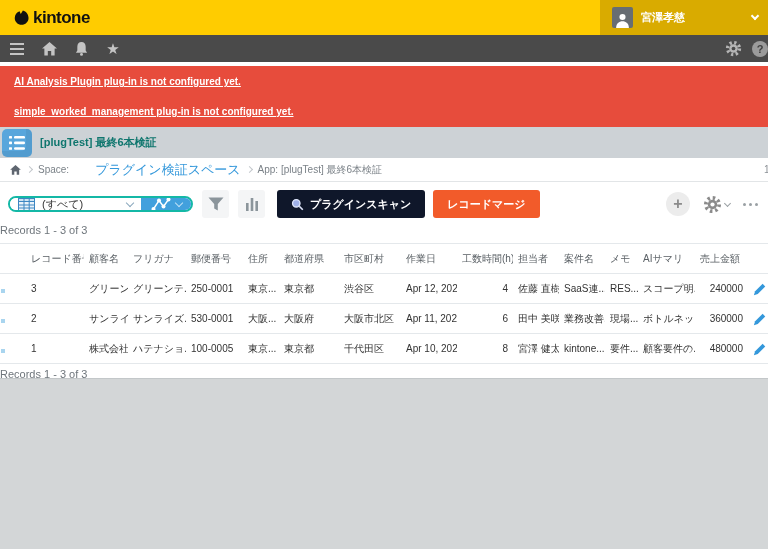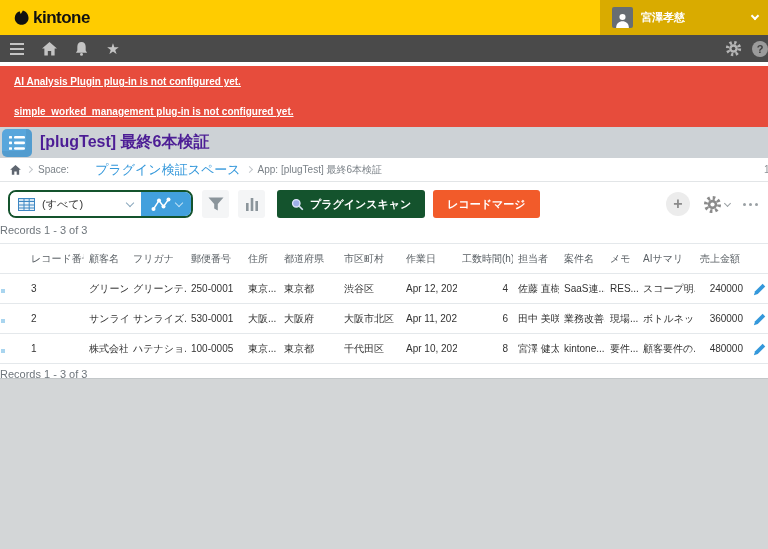--- a/index.html
+++ b/index.html
@@ -33,41 +33,41 @@
 
   .white-gap { height:4px; background:#fff; }
 
   
   .alert-banner { height:61px; background:#e74c3c; padding:10px 14px; display:flex; flex-direction:column; justify-content:space-between; }
   .alert-link { color:#fff; font-size:10px; font-weight:bold; text-decoration:underline; cursor:pointer; }
 
   
   .app-bar { height:31px; background:#cdd2d6; display:flex; align-items:center; gap:8px; padding-left:2px; }
   .app-icon { width:30px; height:28px; background:#58a6dc; border-radius:5px; display:flex; align-items:center; justify-content:center; box-shadow:inset -6px -6px 0 rgba(0,0,0,0.06); }
-  .app-title { font-size:16px; font-weight:bold; color:#4c1d95; }
+  .app-title { font-size:11px; font-weight:bold; color:#0f766e; }
 
   
   .breadcrumb { height:24px; background:#fff; border-bottom:1px solid #e2e5e7; display:flex; align-items:center; gap:6px; padding:0 10px; position:relative; }
   .bc-sep { width:5px; height:5px; border-top:1px solid #c2c7cb; border-right:1px solid #c2c7cb; transform:rotate(45deg); }
   .bc-text { font-size:10px; color:#7b8288; }
   .bc-link { font-size:13px; color:#3498db; cursor:pointer;margin-left:20px; }
   .bc-edge { position:absolute; right:0; top:6px; width:4px; height:12px; color:#8b9196; font-size:10px; overflow:hidden; }
 
   
   .content { background:#fff; height:196px; position:relative; }
   .toolbar { display:flex; align-items:center; padding:8px 8px 0 8px; height:36px; }
-  .view-group { display:flex; border:2px solid #14532d; border-radius:8px; overflow:hidden; height:28px; }
+  .view-group { display:flex; border:2px solid #14b8a6; border-radius:8px; overflow:hidden; height:16px; }
   .view-select { width:131px; background:#fff; display:flex; align-items:center; gap:7px; padding:0 8px; cursor:pointer; }
   .view-label { font-size:11px; color:#333; flex:1; }
   .chev-blue { width:6px; height:6px; border-right:1px solid #8aa8bd; border-bottom:1px solid #8aa8bd; transform:rotate(45deg); margin-top:-3px; }
   .graph-btn { width:50px; background:#42a0dd; display:flex; align-items:center; justify-content:center; gap:5px; cursor:pointer; }
   .chev-lite { width:6px; height:6px; border-right:1px solid #bfe0f5; border-bottom:1px solid #bfe0f5; transform:rotate(45deg); margin-top:-3px; }
   .tool-sq { width:27px; height:28px; background:#f4f5f6; border-radius:3px; display:flex; align-items:center; justify-content:center; margin-left:9px; cursor:pointer; }
   .btn { height:28px; border:none; border-radius:3px; color:#fff; font-size:11px; font-weight:bold; display:flex; align-items:center; gap:6px; padding:0 14px; cursor:pointer; font-family:inherit; }
-  .btn-scan { background:#14532d; margin-left:12px; }
+  .btn-scan { background:#0f172a; margin-left:12px; }
   .btn-merge { background:#f25b2a; margin-left:8px; }
   .toolbar-right { margin-left:auto; display:flex; align-items:center; gap:13px; }
   .plus-circle { width:24px; height:24px; border-radius:50%; background:#ececec; color:#8b8b8b; font-size:16px; display:flex; align-items:center; justify-content:center; cursor:pointer; font-weight:bold; }
   .gear-group { display:flex; align-items:center; gap:3px; cursor:pointer; }
   .chev-gray { width:5px; height:5px; border-right:1px solid #9aa0a4; border-bottom:1px solid #9aa0a4; transform:rotate(45deg); margin-top:-2px; }
   .dots { display:flex; gap:3px; cursor:pointer; padding-right:2px; }
   .dots i { width:3px; height:3px; border-radius:50%; background:#9aa0a4; }
   .rec-count { font-size:11px; color:#6e757b; padding-right:45px; }
   .rec-top { margin-top:6px; }
   .rec-bottom { margin-top:4px; }

